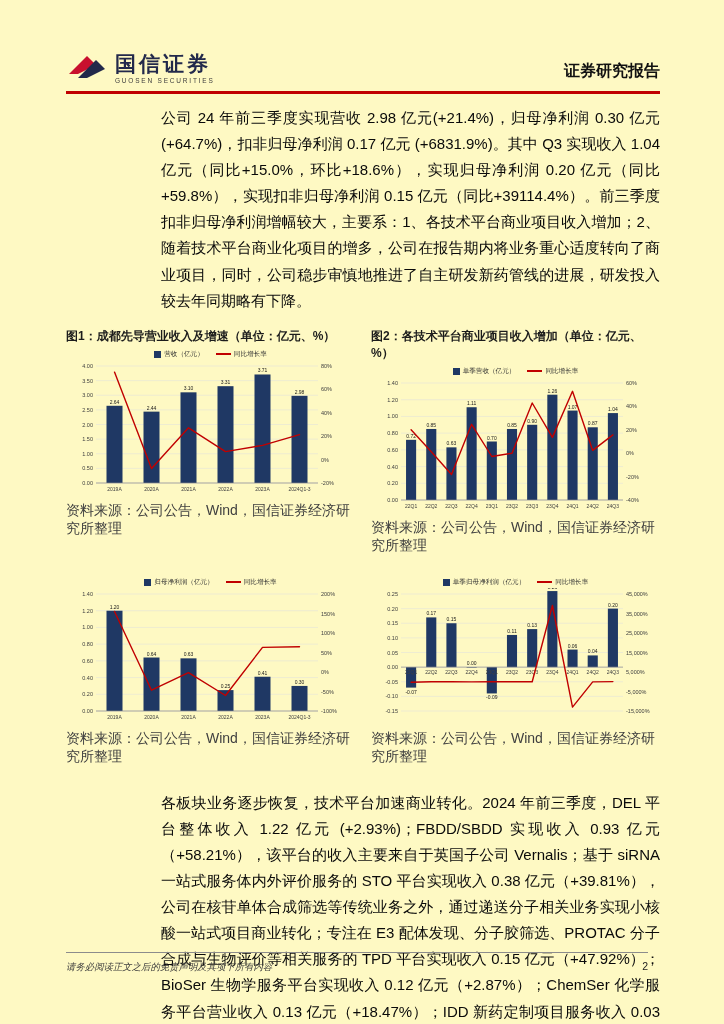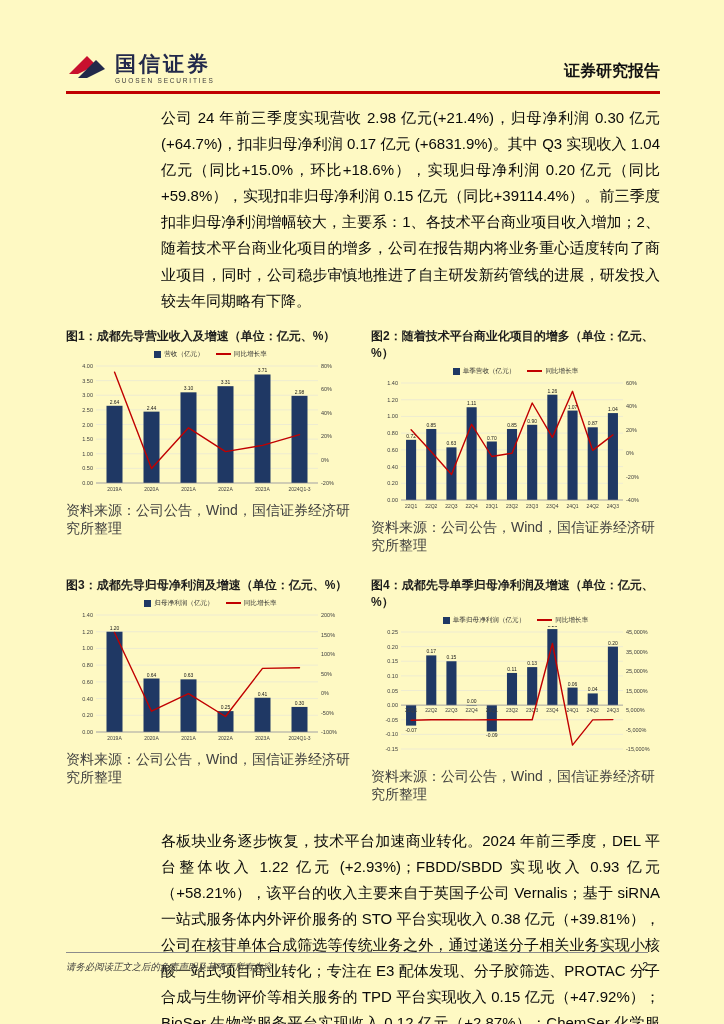--- a/index.html
+++ b/index.html
@@ -120,21 +120,21 @@
             <rect x="225.5" y="35.834999999999994" width="16" height="87.165" fill="#1F3864"></rect>
             <text x="233.5" y="33.834999999999994" font-size="5" text-anchor="middle" fill="#1a1a1a">2.98</text>
             <text x="233.5" y="131" font-size="5" text-anchor="middle" fill="#404040">2024Q1-3</text>
             <line x1="30" y1="123" x2="252" y2="123" stroke="#8a8a8a" stroke-width="0.7"></line>
             <polyline points="48.5,12.1 85.5,108.5 122.5,67.8 159.5,91.6 196.5,85.4 233.5,74.6" fill="none" stroke="#C00000" stroke-width="1.4" stroke-linejoin="round" stroke-linecap="round"></polyline>
           </svg>
         <div class="fig-source">资料来源：公司公告，Wind，国信证券经济研究所整理</div>
       </figure>
 
       <figure>
-        <div class="fig-title">图2：随着技术平台商业化项目的增多（单位：亿元、%）</div>
+        <div class="fig-title">图2：各技术平台商业项目收入增加（单位：亿元、%）</div>
         <div class="legend">
           <span class="entry">
               <span class="sw-bar" style="background: rgb(31, 56, 100);"></span>
               <span>单季营收（亿元）</span>
             </span>
           <span class="entry">
               <span class="sw-line" style="background: rgb(192, 0, 0);"></span>
               <span>同比增长率</span>
             </span>
         </div>
@@ -194,21 +194,20 @@
             <rect x="236.8636363636364" y="36.08571428571429" width="10.090909090909092" height="86.91428571428571" fill="#1F3864"></rect>
             <text x="241.90909090909093" y="34.08571428571429" font-size="5" text-anchor="middle" fill="#1a1a1a">1.04</text>
             <text x="241.90909090909093" y="131" font-size="5" text-anchor="middle" fill="#404040">24Q3</text>
             <line x1="30" y1="123" x2="252" y2="123" stroke="#8a8a8a" stroke-width="0.7"></line>
             <polyline points="40.1,52.8 60.3,74.8 80.5,97.5 100.6,47.3 120.8,79.5 141.0,76.2 161.2,26.0 181.4,60.4 201.5,14.3 221.7,73.4 241.9,57.9" fill="none" stroke="#C00000" stroke-width="1.4" stroke-linejoin="round" stroke-linecap="round"></polyline>
           </svg>
         <div class="fig-source">资料来源：公司公告，Wind，国信证券经济研究所整理</div>
       </figure>
 
       <figure>
-        <div class="fig-title">图3：成都先导归母净利润及增速（单位：亿元、%）</div>
         <div class="legend">
           <span class="entry">
               <span class="sw-bar" style="background: rgb(31, 56, 100);"></span>
               <span>归母净利润（亿元）</span>
             </span>
           <span class="entry">
               <span class="sw-line" style="background: rgb(192, 0, 0);"></span>
               <span>同比增长率</span>
             </span>
         </div>
@@ -254,21 +253,20 @@
             <rect x="225.5" y="97.92857142857143" width="16" height="25.07142857142857" fill="#1F3864"></rect>
             <text x="233.5" y="95.92857142857143" font-size="5" text-anchor="middle" fill="#1a1a1a">0.30</text>
             <text x="233.5" y="131" font-size="5" text-anchor="middle" fill="#404040">2024Q1-3</text>
             <line x1="30" y1="123" x2="252" y2="123" stroke="#8a8a8a" stroke-width="0.7"></line>
             <polyline points="48.5,23.5 85.5,102.2 122.5,84.6 159.5,107.5 196.5,59.4 233.5,58.8" fill="none" stroke="#C00000" stroke-width="1.4" stroke-linejoin="round" stroke-linecap="round"></polyline>
           </svg>
         <div class="fig-source">资料来源：公司公告，Wind，国信证券经济研究所整理</div>
       </figure>
 
       <figure>
-        <div class="fig-title">图4：成都先导单季归母净利润及增速（单位：亿元、%）</div>
         <div class="legend">
           <span class="entry">
               <span class="sw-bar" style="background: rgb(31, 56, 100);"></span>
               <span>单季归母净利润（亿元）</span>
             </span>
           <span class="entry">
               <span class="sw-line" style="background: rgb(192, 0, 0);"></span>
               <span>同比增长率</span>
             </span>
         </div>

